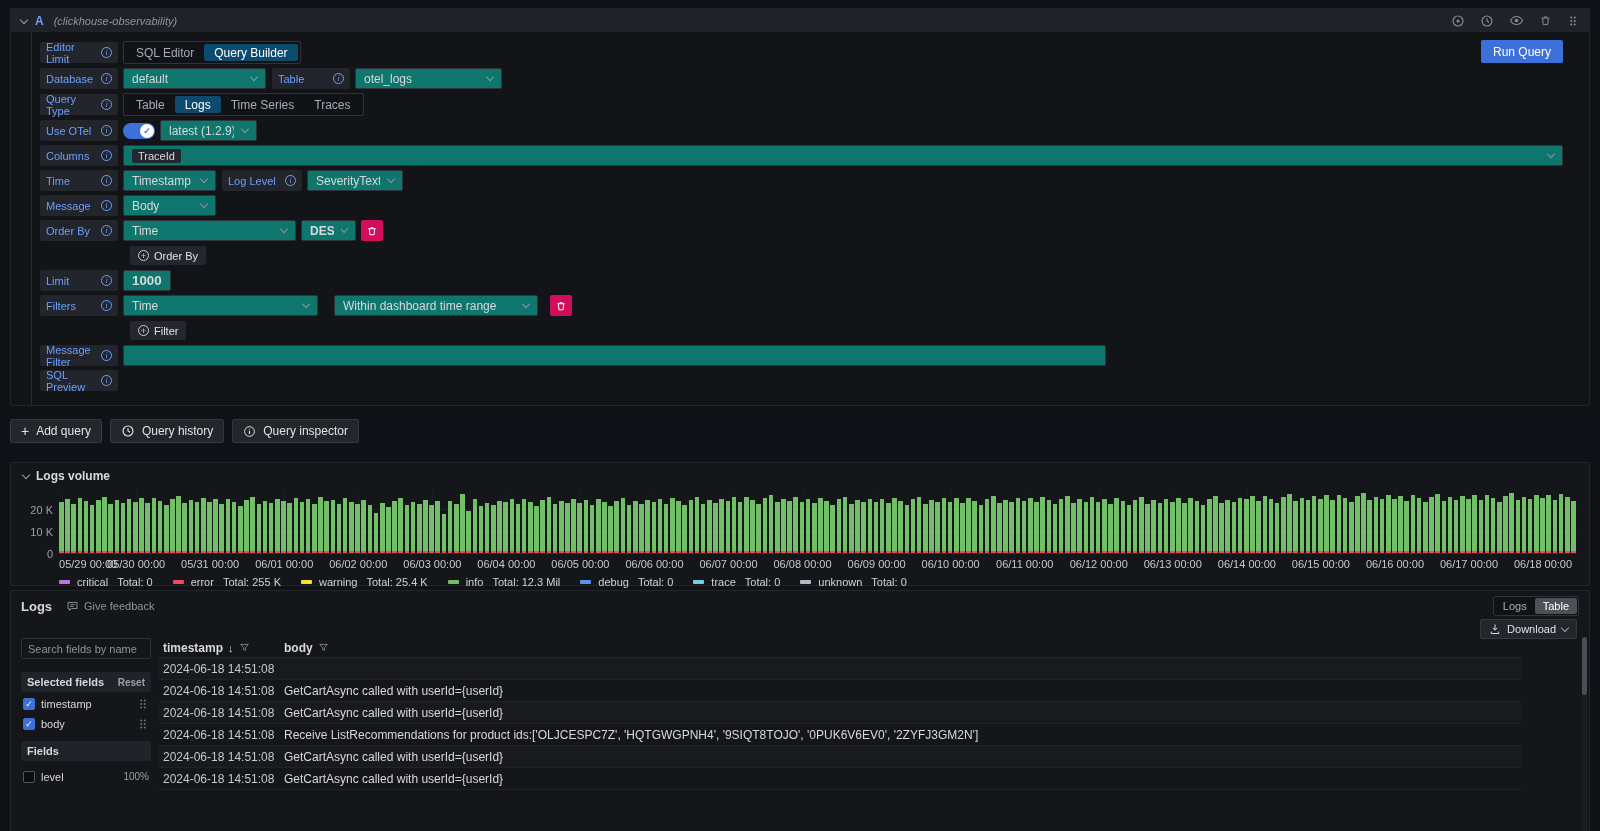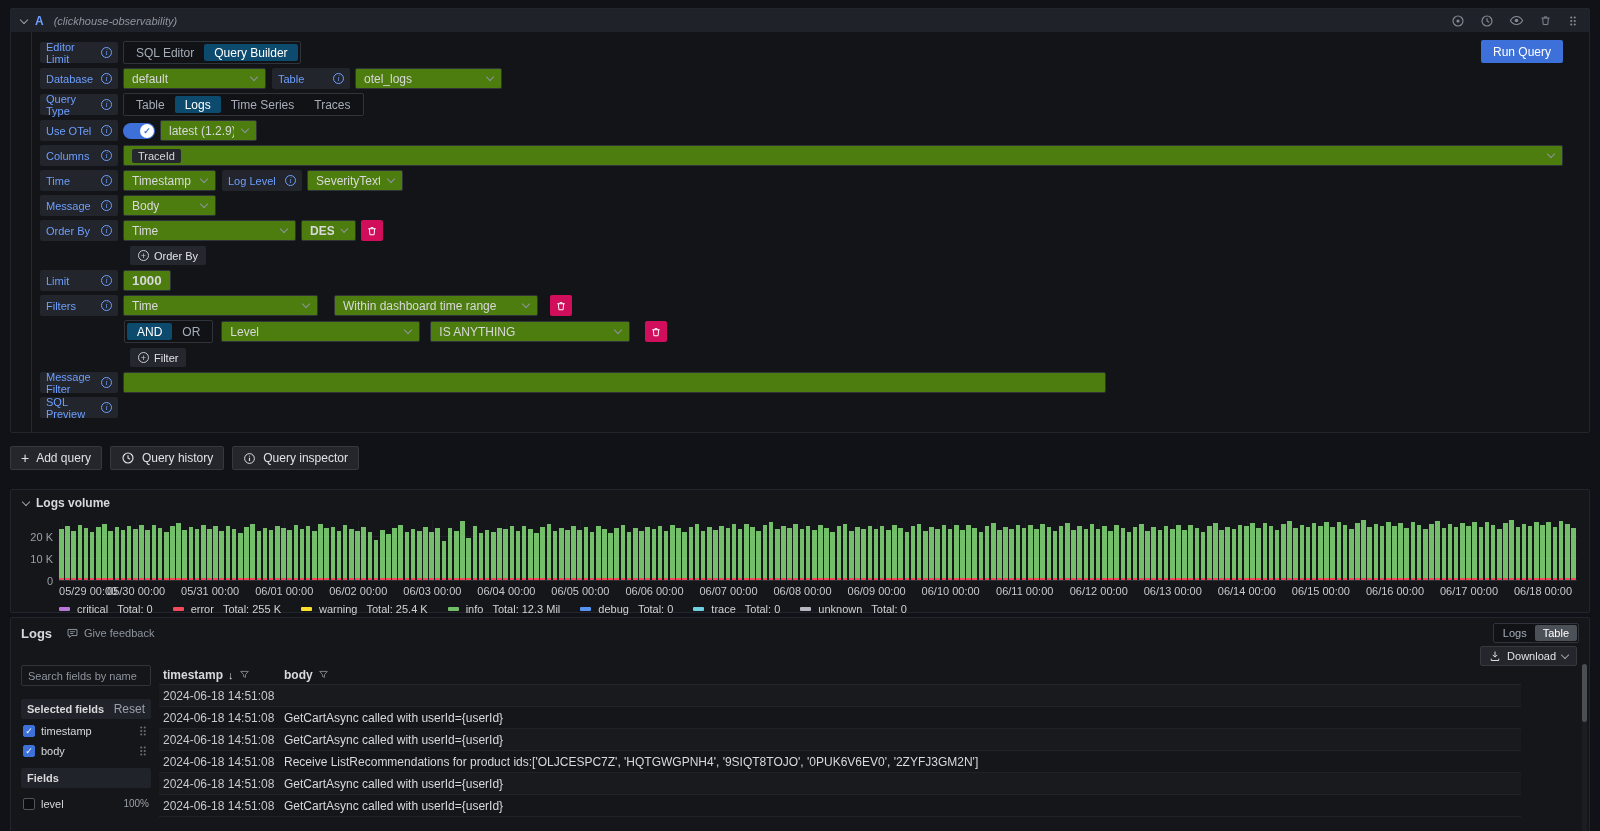--- a/index.html
+++ b/index.html
@@ -16,21 +16,21 @@
   .refid{color:#6e9fff;font-weight:700;font-size:12px}
   .dsname{color:#8e949e;font-style:italic;font-size:11px}
   .qheader-icons{margin-left:auto;display:flex;align-items:center;gap:15px;color:#868b93}
   .qbody{margin-left:20px;border-left:1px solid #26292f;padding:9px 26px 10px 8px;position:relative}
   .frow{display:flex;align-items:center;gap:5px;margin-bottom:4px;min-height:21px}
   .flabel{width:78px;min-width:78px;height:21px;background:#22252b;color:#6e9fff;font-size:11px;font-weight:500;
           display:flex;align-items:center;justify-content:space-between;padding:0 6px;border-radius:2px}
   .flabel.inline{width:80px;min-width:80px}
   .info-i{width:11px;height:11px;min-width:11px;border:1px solid #6e9fff;border-radius:50%;font-size:8px;
           display:flex;align-items:center;justify-content:center;color:#6e9fff;font-style:italic;font-family:"Liberation Serif",serif}
-  .select,.tinput{height:21px;background:#4d7c0f;border:1px solid #2f343a;border-radius:2px;
+  .select,.tinput{height:21px;background:#0f766e;border:1px solid #2f343a;border-radius:2px;
           display:flex;align-items:center;padding:0 8px;color:#d8d9da;gap:8px}
   .select .val{white-space:nowrap;overflow:hidden}
   .select .chev{margin-left:auto}
   .chev{width:6px;height:6px;border-right:1.5px solid #8e949e;border-bottom:1.5px solid #8e949e;
         transform:rotate(45deg);margin-top:-3px;display:inline-block}
   .caret{width:6px;height:6px;border-right:1.5px solid #9aa0a9;border-bottom:1.5px solid #9aa0a9;
         transform:rotate(45deg);margin-top:-2px;display:inline-block}
   .rgroup{display:flex;align-items:stretch;background:#101216;border:1px solid #2f343a;border-radius:2px;padding:2px;height:23px}
   .ropt{padding:0 10px;display:flex;align-items:center;color:#a6adb8;font-weight:500;border-radius:2px;cursor:default;white-space:nowrap}
   .ropt.active{background:#0c4a6e;color:#fff}
@@ -81,21 +81,21 @@
   .lhead .ropt.active{background:#4c5057}
   .dlbtn{position:absolute;top:28px;right:12px;height:20px;background:#24262c;border:1px solid #34383f;border-radius:2px;
         color:#e0e2e6;font-weight:500;font-size:11px;display:flex;align-items:center;gap:6px;padding:0 8px}
   .lbody{display:flex;gap:8px;margin-top:22px}
   .sidebar{width:130px;min-width:130px}
   .searchin{width:100%;height:21px;background:transparent;border:1px solid #2f343a;border-radius:2px;color:#d8d9da;
         font-size:11px;padding:0 6px;font-family:"Liberation Sans",sans-serif}
   .searchin::placeholder{color:#8e949e}
   .shead{background:#202329;height:20px;display:flex;align-items:center;justify-content:space-between;
         padding:0 6px;font-weight:600;font-size:11px;color:#d8d9da;border-radius:2px;margin-top:13px}
-  .shead .reset{color:#9aa0a9;font-weight:400;font-size:12px}
+  .shead .reset{color:#9aa0a9;font-weight:700;font-size:10px}
   .fldrow{display:flex;align-items:center;gap:6px;height:17px;padding:0 2px;font-size:11px;color:#d8d9da;margin-top:3px}
   .cbx{width:12px;height:12px;min-width:12px;border-radius:2px;border:1px solid #51565e;background:#0b0d10;
         display:flex;align-items:center;justify-content:center;font-size:9px;color:#fff}
   .cbx.on{background:#3d71d9;border-color:#3d71d9}
   .drag{margin-left:auto;color:#6a6f78;font-size:10px;letter-spacing:-1px}
   .pct{margin-left:auto;color:#9aa0a9;font-size:10px}
   .tbl{flex:0 0 1362px;width:1362px}
   .thead{display:flex;height:20px;align-items:center;font-weight:600;color:#d8d9da;border-bottom:1px solid #24272e}
   .thc{display:flex;align-items:center;gap:5px}
   .thc.ts{width:125px;min-width:125px;padding-left:4px}
@@ -308,41 +308,20 @@
       </div>
       <button class="trashbtn" style="margin-left:7px">
           <span class="icon">
             <svg width="12" height="12" viewBox="0 0 16 16">
               <path d="M3 5h10M6.5 5V3.5h3V5M4.5 5l.7 8h5.6l.7-8" fill="none" stroke="currentColor" stroke-width="1.3"></path>
             </svg>
           </span>
         </button>
     </div>
 
-    <div class="frow" style="margin-left:84px">
-      <div class="rgroup" id="conjunction-group">
-          <div class="ropt active">AND</div>
-          <div class="ropt">OR</div>
-        </div>
-      <div class="select" style="width:199px;margin-left:3px">
-        <span class="val">Level</span>
-          <span class="chev"></span>
-      </div>
-      <div class="select" style="width:200px;margin-left:5px">
-        <span class="val">IS ANYTHING</span>
-          <span class="chev"></span>
-      </div>
-      <button class="trashbtn" style="margin-left:10px">
-          <span class="icon">
-            <svg width="12" height="12" viewBox="0 0 16 16">
-              <path d="M3 5h10M6.5 5V3.5h3V5M4.5 5l.7 8h5.6l.7-8" fill="none" stroke="currentColor" stroke-width="1.3"></path>
-            </svg>
-          </span>
-        </button>
-    </div>
 
     <div class="frow" style="margin-left:90px">
       <button class="addbtn">
         <span class="cplus">+</span>
         <span>Filter</span>
       </button>
     </div>
 
     <div class="frow">
       <div class="flabel">

